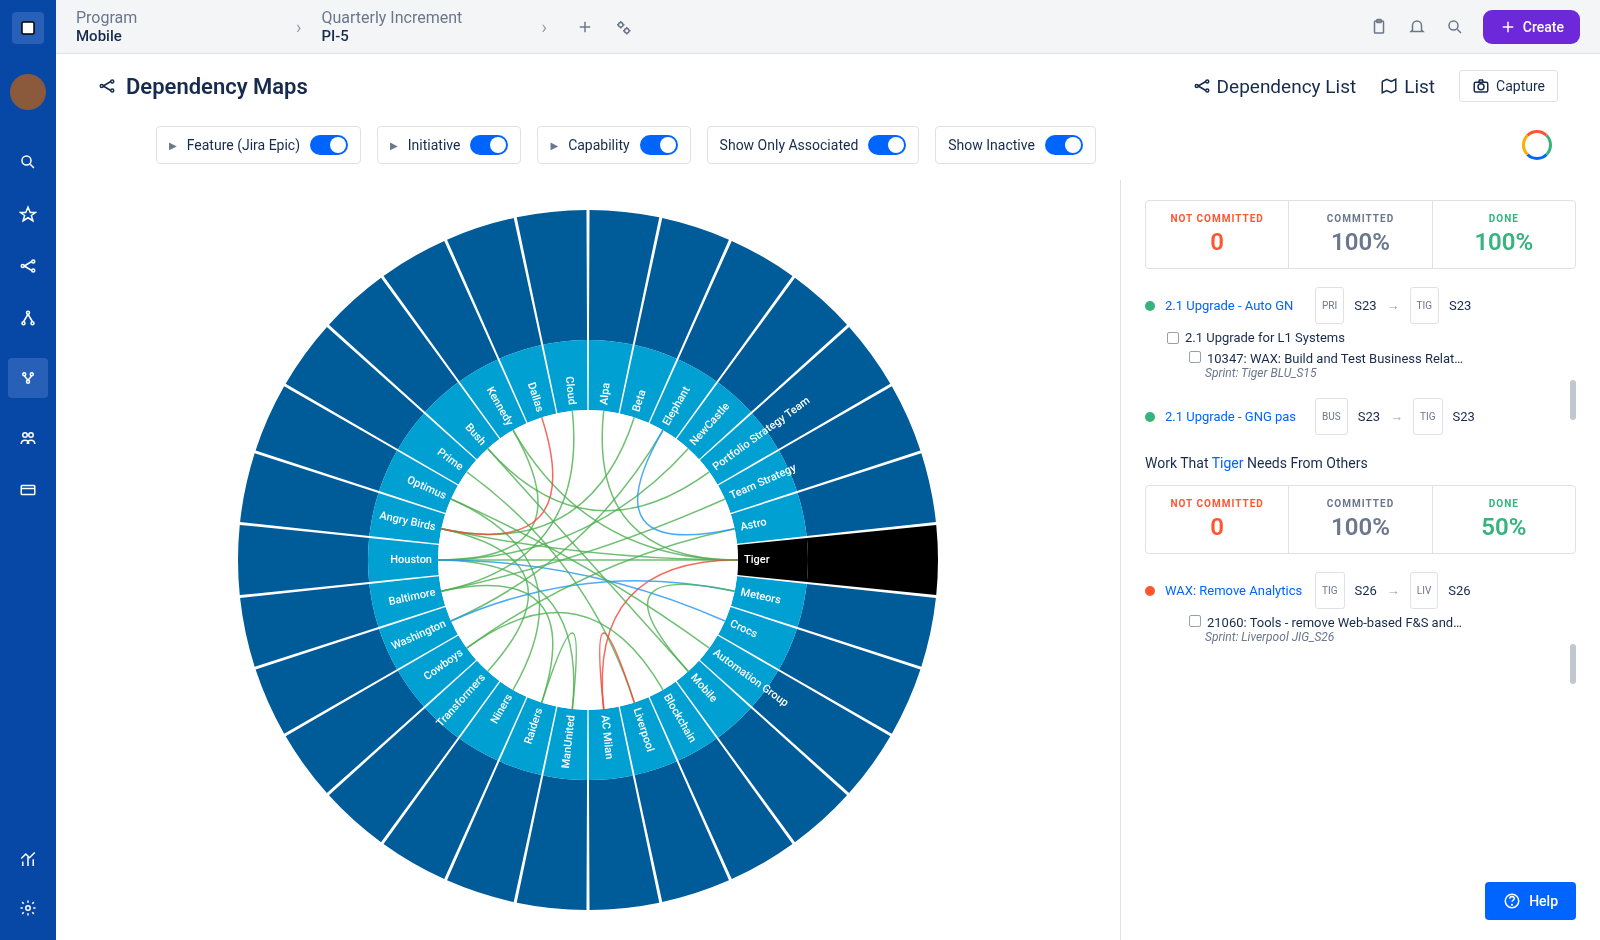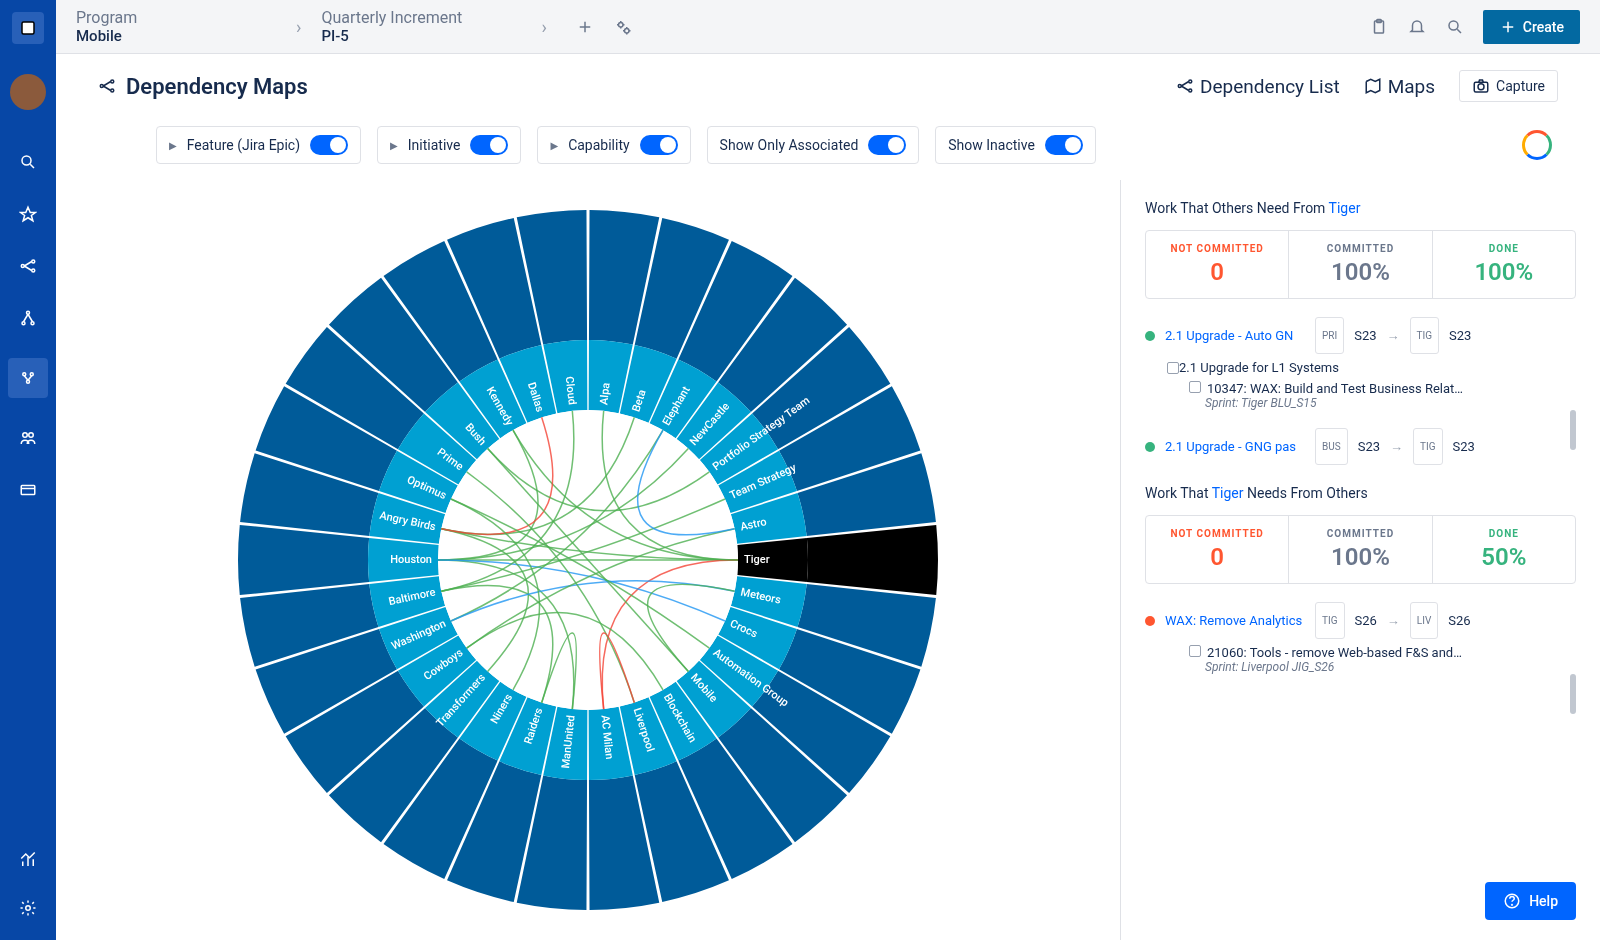--- a/index.html
+++ b/index.html
@@ -14,21 +14,21 @@
 .left-rail .bottom-icons { display:flex; flex-direction:column; gap:24px; margin-bottom:20px; align-items:center; }
 .main { flex: 1; display: flex; flex-direction: column; }
 .topbar { height: 54px; background: #f4f5f7; border-bottom: 1px solid #dfe1e6; display:flex; align-items:center; padding: 0 20px; gap: 8px; }
 .bc-item { display:flex; flex-direction:column; min-width: 200px; }
 .bc-label { font-size: 16px; color: #6b778c; }
 .bc-value { font-size: 15px; color: #172b4d; font-weight:500; }
 .bc-chevron { color: #97a0af; font-size: 18px; margin: 0 12px; }
 .topbar-icons { display:flex; gap: 18px; align-items:center; margin-left: 8px; }
 .topbar-icon { width:20px; height:20px; color:#6b778c; cursor:pointer; display:flex; align-items:center; justify-content:center; }
 .topbar-right { margin-left:auto; display:flex; gap:18px; align-items:center; }
-.create-btn { background:#0369a1; color:#fff; border:none; padding: 8px 16px; border-radius:2px; font-size:14px; display:flex; align-items:center; gap:6px; cursor:pointer; font-weight:500; }
+.create-btn { background:#6d28d9; color:#fff; border:none; padding: 8px 16px; border-radius:9px; font-size:14px; display:flex; align-items:center; gap:6px; cursor:pointer; font-weight:500; }
 .page-header { display:flex; align-items:center; padding: 16px 42px; }
 .page-title { font-size: 22px; font-weight:600; color:#172b4d; display:flex; align-items:center; gap:10px; }
 .page-header-right { margin-left:auto; display:flex; gap:24px; align-items:center; }
 .header-link { font-size:19px; color:#172b4d; cursor:pointer; display:flex; align-items:center; gap:6px; }
 .capture-btn { border:1px solid #dfe1e6; padding:6px 12px; border-radius:3px; font-size:14px; color:#172b4d; cursor:pointer; display:flex; align-items:center; gap:6px; }
 .filters-row { display:flex; gap:16px; padding: 8px 24px 16px 100px; align-items:center; }
 .filter-pill { border:1px solid #dfe1e6; border-radius:4px; padding: 8px 12px; display:flex; align-items:center; gap:10px; font-size:14px; color:#172b4d; background:#fff; }
 .filter-pill .chev { color:#6b778c; font-size:10px; }
 .toggle { width:38px; height:20px; background:#0065ff; border-radius:10px; position:relative; cursor:pointer; }
 .toggle::after { content:""; width:16px; height:16px; background:#fff; border-radius:50%; position:absolute; right:2px; top:2px; }
@@ -45,21 +45,21 @@
 .stat-value { font-size:24px; font-weight:600; }
 .nc { color:#ff5630; } .com { color:#6b778c; } .done { color:#36b37e; }
 .work-item { margin-bottom: 18px; position:relative; }
 .work-row1 { display:flex; align-items:center; gap:10px; font-size:13px; }
 .dot { width:10px; height:10px; border-radius:50%; }
 .dot.green { background:#36b37e; } .dot.red { background:#ff5630; }
 .work-link { color:#0065ff; flex:0 0 140px; white-space:nowrap; overflow:hidden; text-overflow:ellipsis; }
 .tag { border:1px solid #dfe1e6; border-radius:3px; padding:12px 6px; font-size:10px; color:#6b778c; }
 .sprint { font-size:13px; color:#172b4d; }
 .arrow { color:#97a0af; }
-.sub-item { margin-left: 22px; margin-top:6px; font-size:13px; color:#172b4d; display:flex; align-items:center; }
+.sub-item { margin-left: 22px; margin-top:6px; font-size:13px; color:#172b4d; display:flex; align-items:center; gap:6px; }
 .sub-icon { width:12px; height:12px; border:1px solid #97a0af; border-radius:2px; flex-shrink:0; }
 .sub-sub { margin-left: 44px; margin-top:6px; font-size:13px; color:#172b4d; display:flex; align-items:flex-start; gap:6px; }
 .sprint-label { margin-left: 60px; font-size:12px; color:#6b778c; font-style:italic; }
 .scrollbar-thumb { position:absolute; right:0; width:6px; height:40px; background:#c1c7d0; border-radius:3px; }
 .help-btn { position:fixed; bottom:20px; right:24px; background:#0065ff; color:#fff; border:none; padding:10px 18px; border-radius:4px; font-size:14px; font-weight:500; display:flex; align-items:center; gap:8px; cursor:pointer; }
 svg.icon { width:18px; height:18px; stroke:currentColor; fill:none; stroke-width:2; }
 
 .chord-svg { width: 720px; height: 720px; }
 .seg-label { font-size:11px; fill:#fff; font-weight:500; }
 </style>
@@ -220,21 +220,21 @@
               <circle cx="19" cy="18" r="2"></circle>
               <line x1="7" y1="12" x2="17" y2="6"></line>
               <line x1="7" y1="12" x2="17" y2="18"></line>
             </svg>
           <span>Dependency List</span>
         </div>
         <div class="header-link">
           <svg class="icon" viewBox="0 0 24 24" style="stroke:#172b4d">
               <polyline points="3,6 9,3 15,6 21,3 21,18 15,21 9,18 3,21 3,6"></polyline>
             </svg>
-          <span>Maps</span>
+          <span>List</span>
         </div>
         <div class="capture-btn">
           <svg class="icon" viewBox="0 0 24 24" style="stroke:#172b4d">
               <rect x="3" y="7" width="18" height="13" rx="2"></rect>
               <circle cx="12" cy="13" r="4"></circle>
               <path d="M9 7l1-3h4l1 3"></path>
             </svg>
           <span>Capture</span>
         </div>
       </div>
@@ -386,23 +386,20 @@
             <path d="M222.96818135360985,298.98950353863 Q360,360 285,489.9038105676658" stroke="#4CAF50" fill="none" stroke-width="1.5" opacity="0.8"></path>
             <path d="M238.64745084375787,271.83221215612906 Q360,360 406.3525491562421,502.658477444273" stroke="#4CAF50" fill="none" stroke-width="1.5" opacity="0.8"></path>
             <path d="M406.3525491562421,502.658477444273 Q360,360 375.67926949014804,509.178284305241" stroke="#F44336" fill="none" stroke-width="1.5" opacity="0.8"></path>
             <path d="M460.3695909538287,471.47172382160915 Q360,360 506.7221401100709,391.1867536226639" stroke="#4CAF50" fill="none" stroke-width="1.5" opacity="0.8"></path>
             <path d="M435,230.0961894323342 Q360,360 506.7221401100709,328.8132463773361" stroke="#2196F3" fill="none" stroke-width="1.5" opacity="0.8"></path>
             <path d="M344.320730509852,509.17828430524105 Q360,360 313.6474508437579,502.65847744427305" stroke="#4CAF50" fill="none" stroke-width="1.5" opacity="0.8"></path>
           </svg>
       </div>
 
       <div class="right-panel">
-        <div class="panel-heading">
-          <span>Work That Others Need From </span><a href="#">Tiger</a>
-        </div>
         <div class="stats-row">
           <div class="stat-cell">
               <div class="stat-label nc">NOT COMMITTED</div>
               <div class="stat-value nc">0</div>
             </div>
           <div class="stat-cell">
               <div class="stat-label com">COMMITTED</div>
               <div class="stat-value com">100%</div>
             </div>
           <div class="stat-cell">

